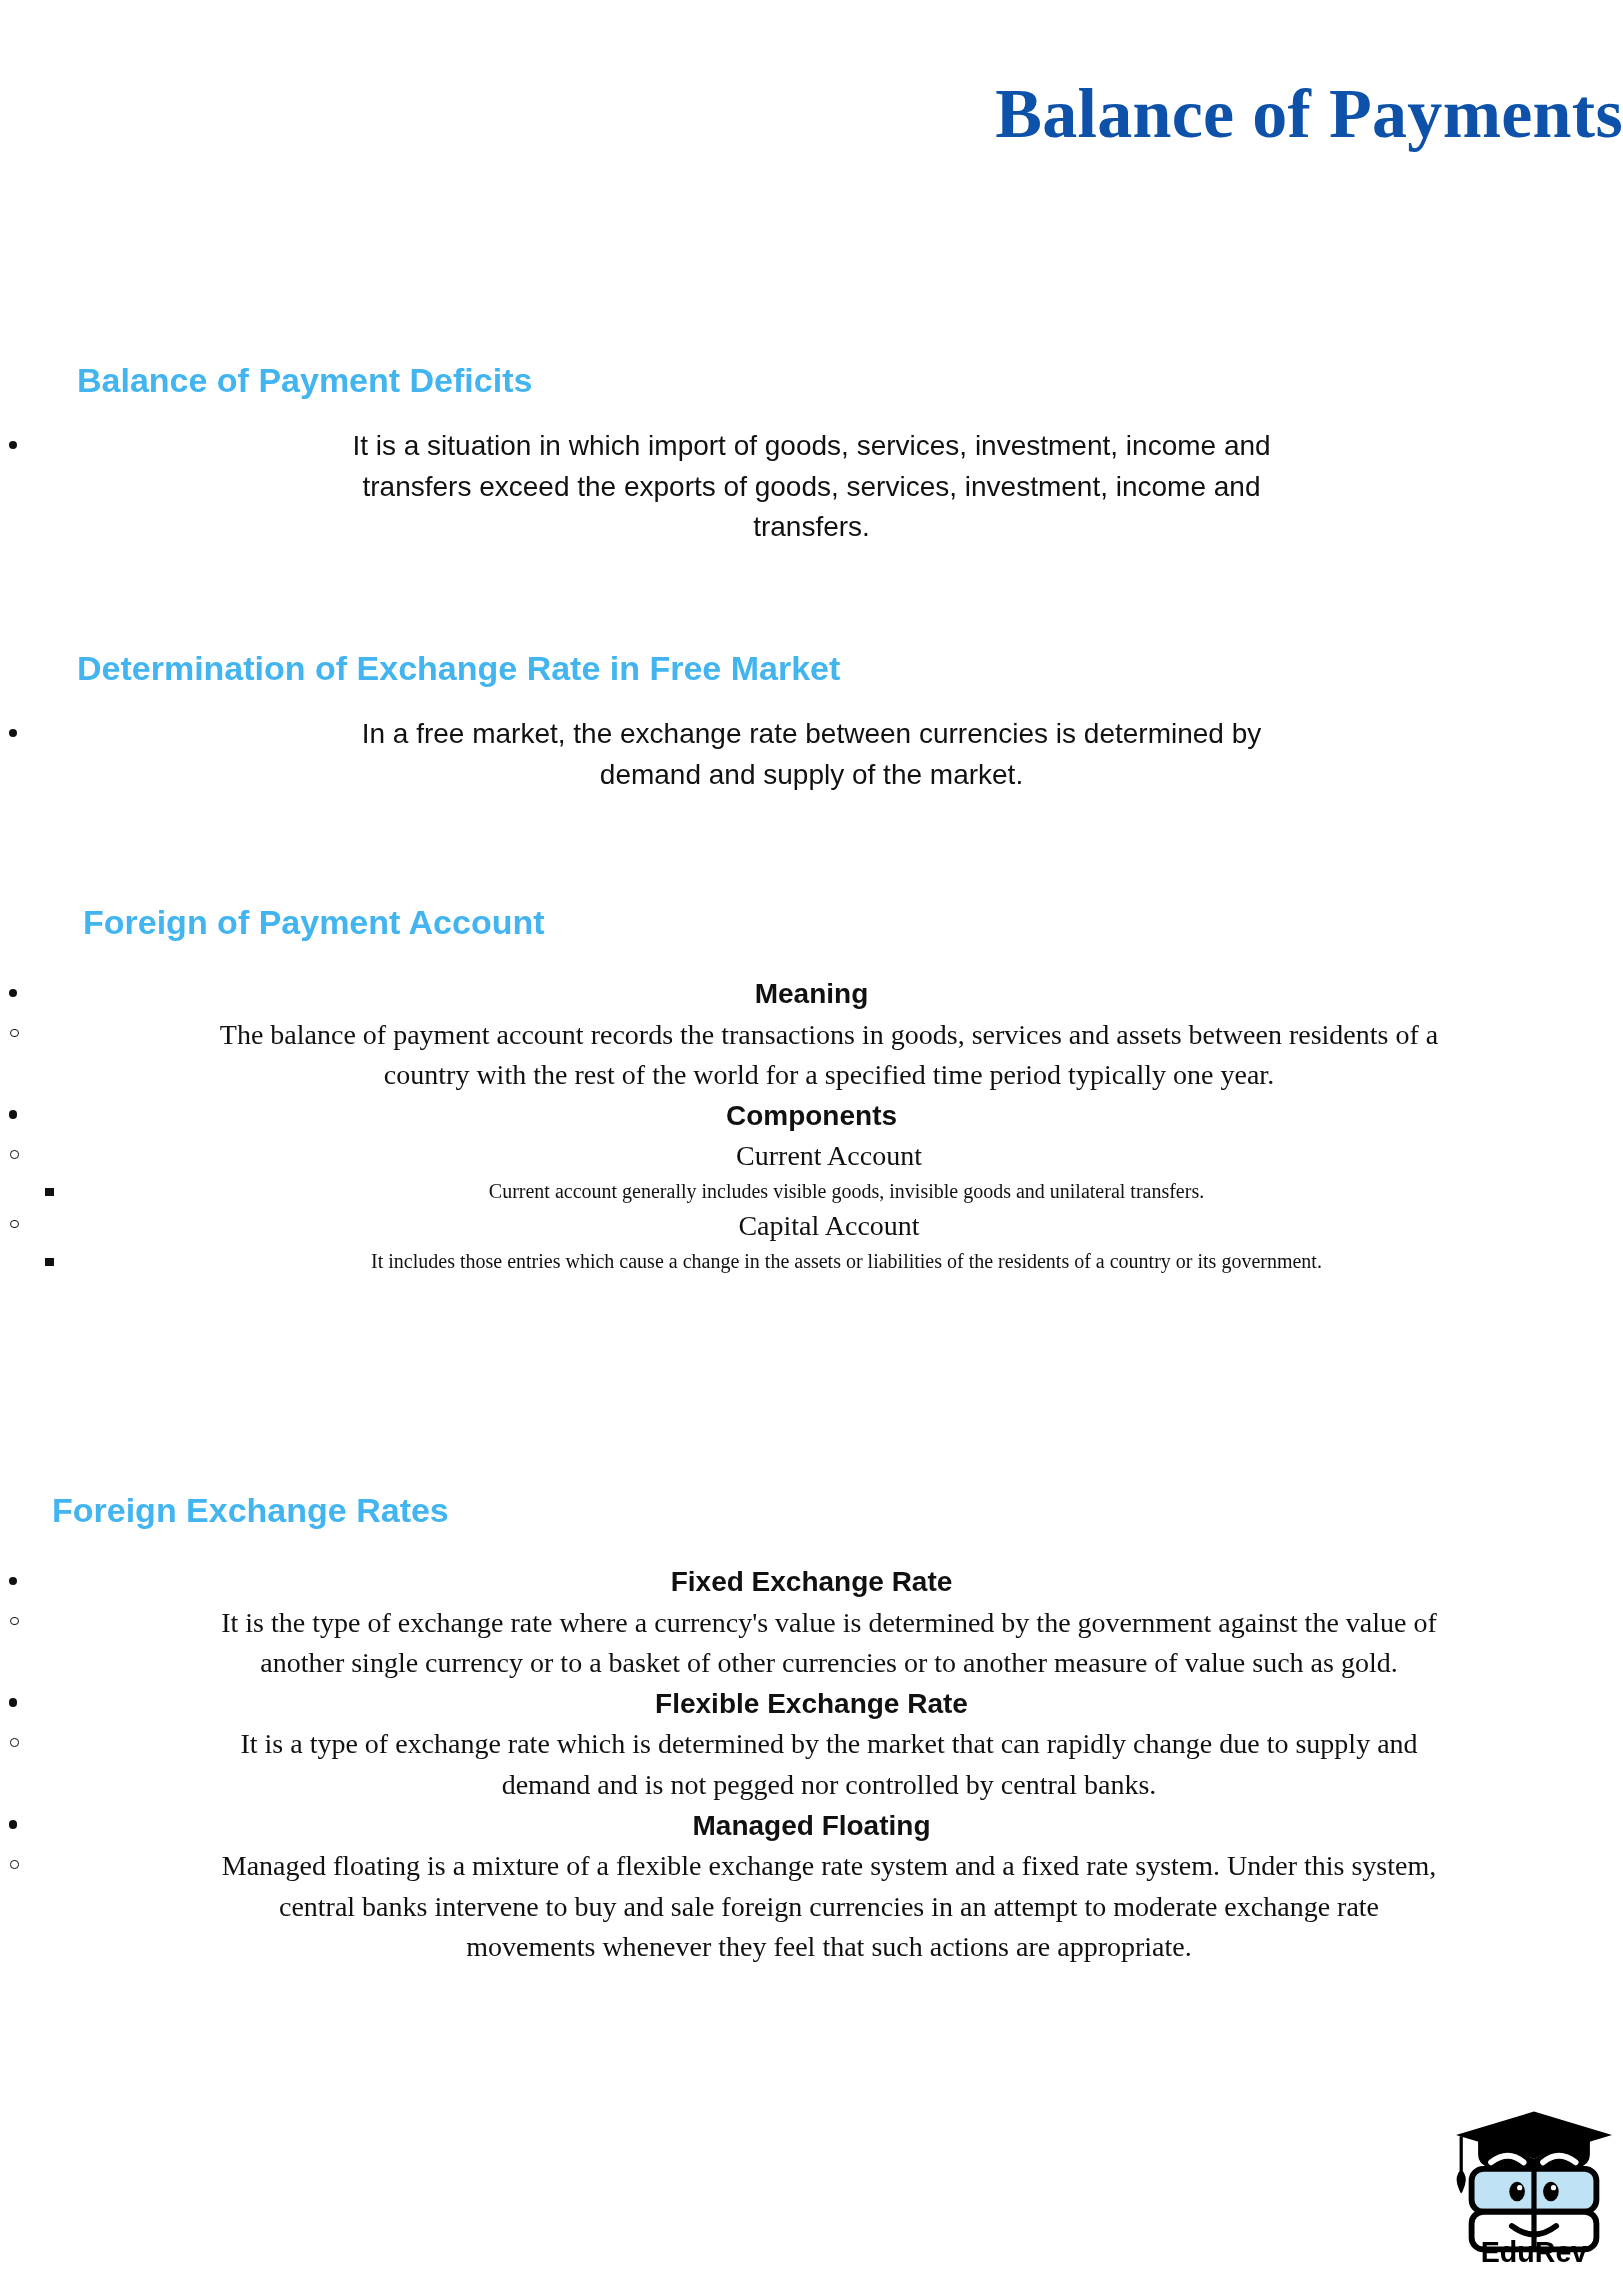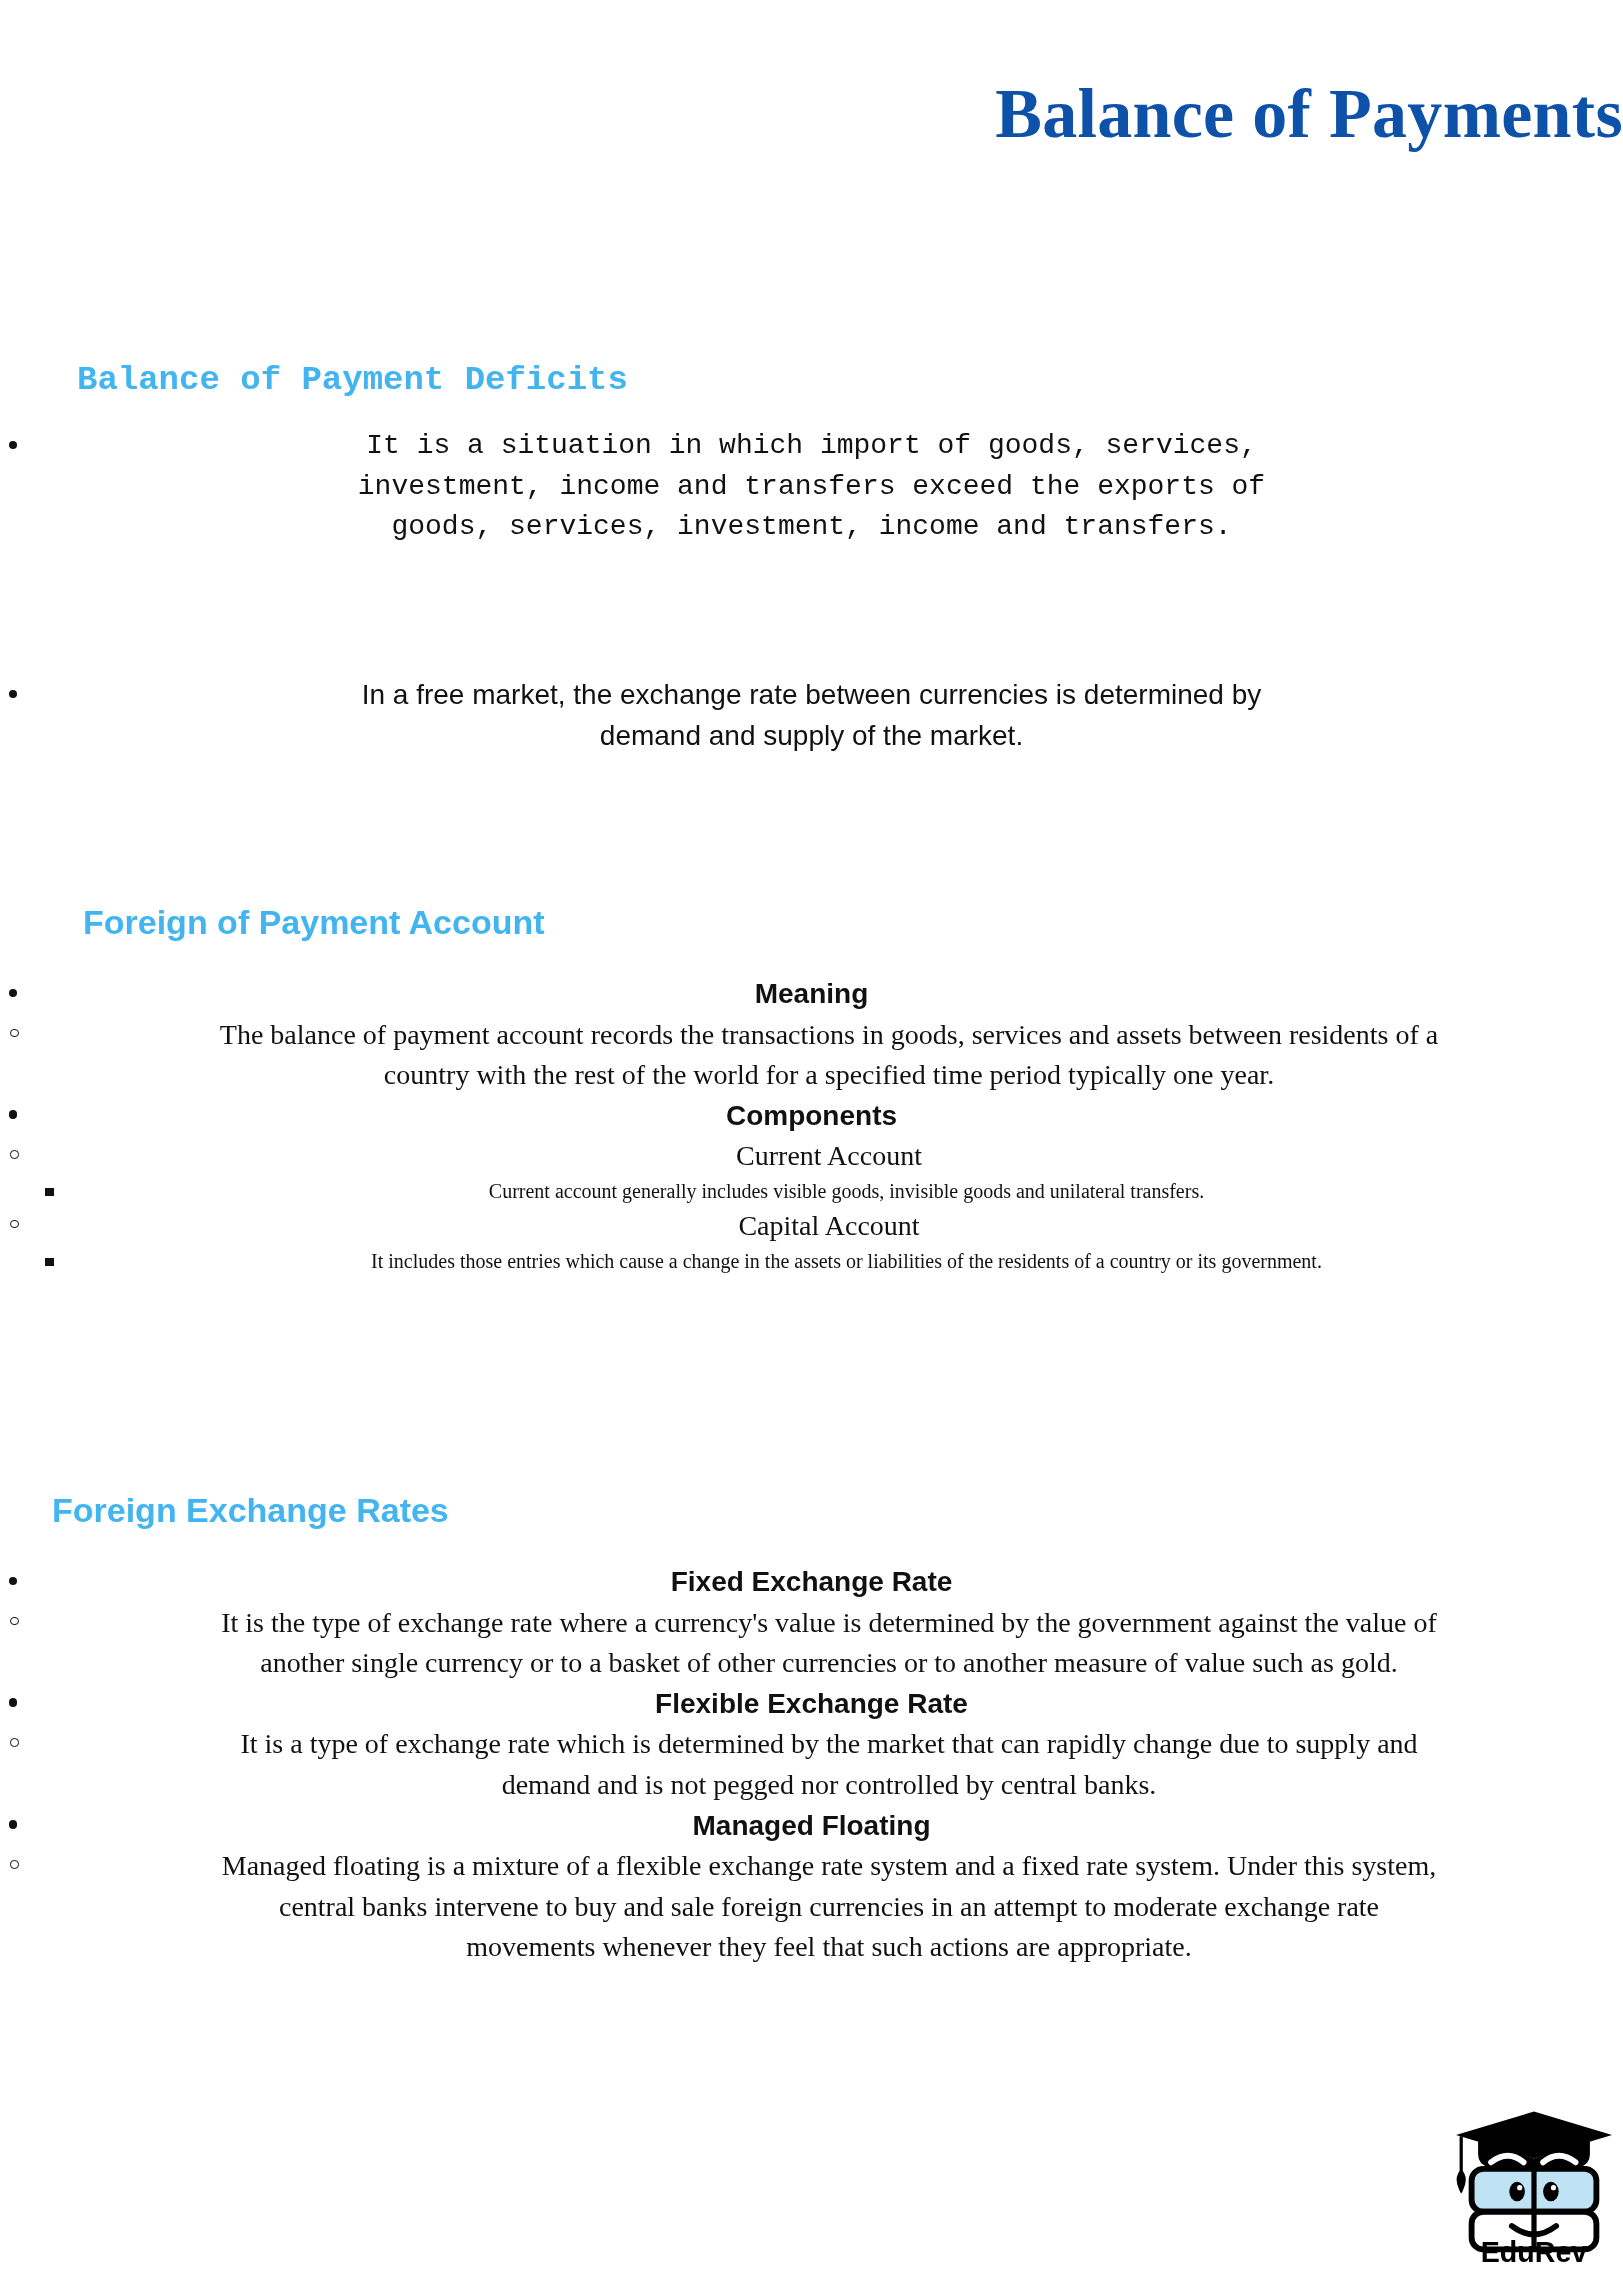--- a/index.html
+++ b/index.html
@@ -148,31 +148,32 @@
   }
   .logo svg { display: block; }
 </style>
 </head>
 <body>
 
 <div class="page">
 
   <div class="doc-title">Balance of Payments</div>
 
-  <div class="block" style="top:361px;font-family:Liberation Mono, monospace;">
+  <div class="block" style="top:361px;">
     <div class="section-heading sec-indent-0">Balance of Payment Deficits</div>
     <ul class="lvl1 simple-list" style="margin-top:26px;">
       <li>
         <span class="disc-marker"></span>
         <span class="li-text body-wrap-narrow" style="display:inline-block;">It is a situation in which import of goods, services, investment, income and transfers exceed the exports of goods, services, investment, income and transfers.</span>
       </li>
     </ul>
   </div>
 
   <div class="block" style="top:649px;">
+    <div class="section-heading sec-indent-0">Determination of Exchange Rate in Free Market</div>
     <ul class="lvl1 simple-list" style="margin-top:26px;">
       <li>
         <span class="disc-marker"></span>
         <span class="li-text body-wrap-narrow" style="display:inline-block;">In a free market, the exchange rate between currencies is determined by demand and supply of the market.</span>
       </li>
     </ul>
   </div>
 
   <div class="block" style="top:903px;">
     <div class="section-heading sec-indent-1">Foreign of Payment Account</div>

